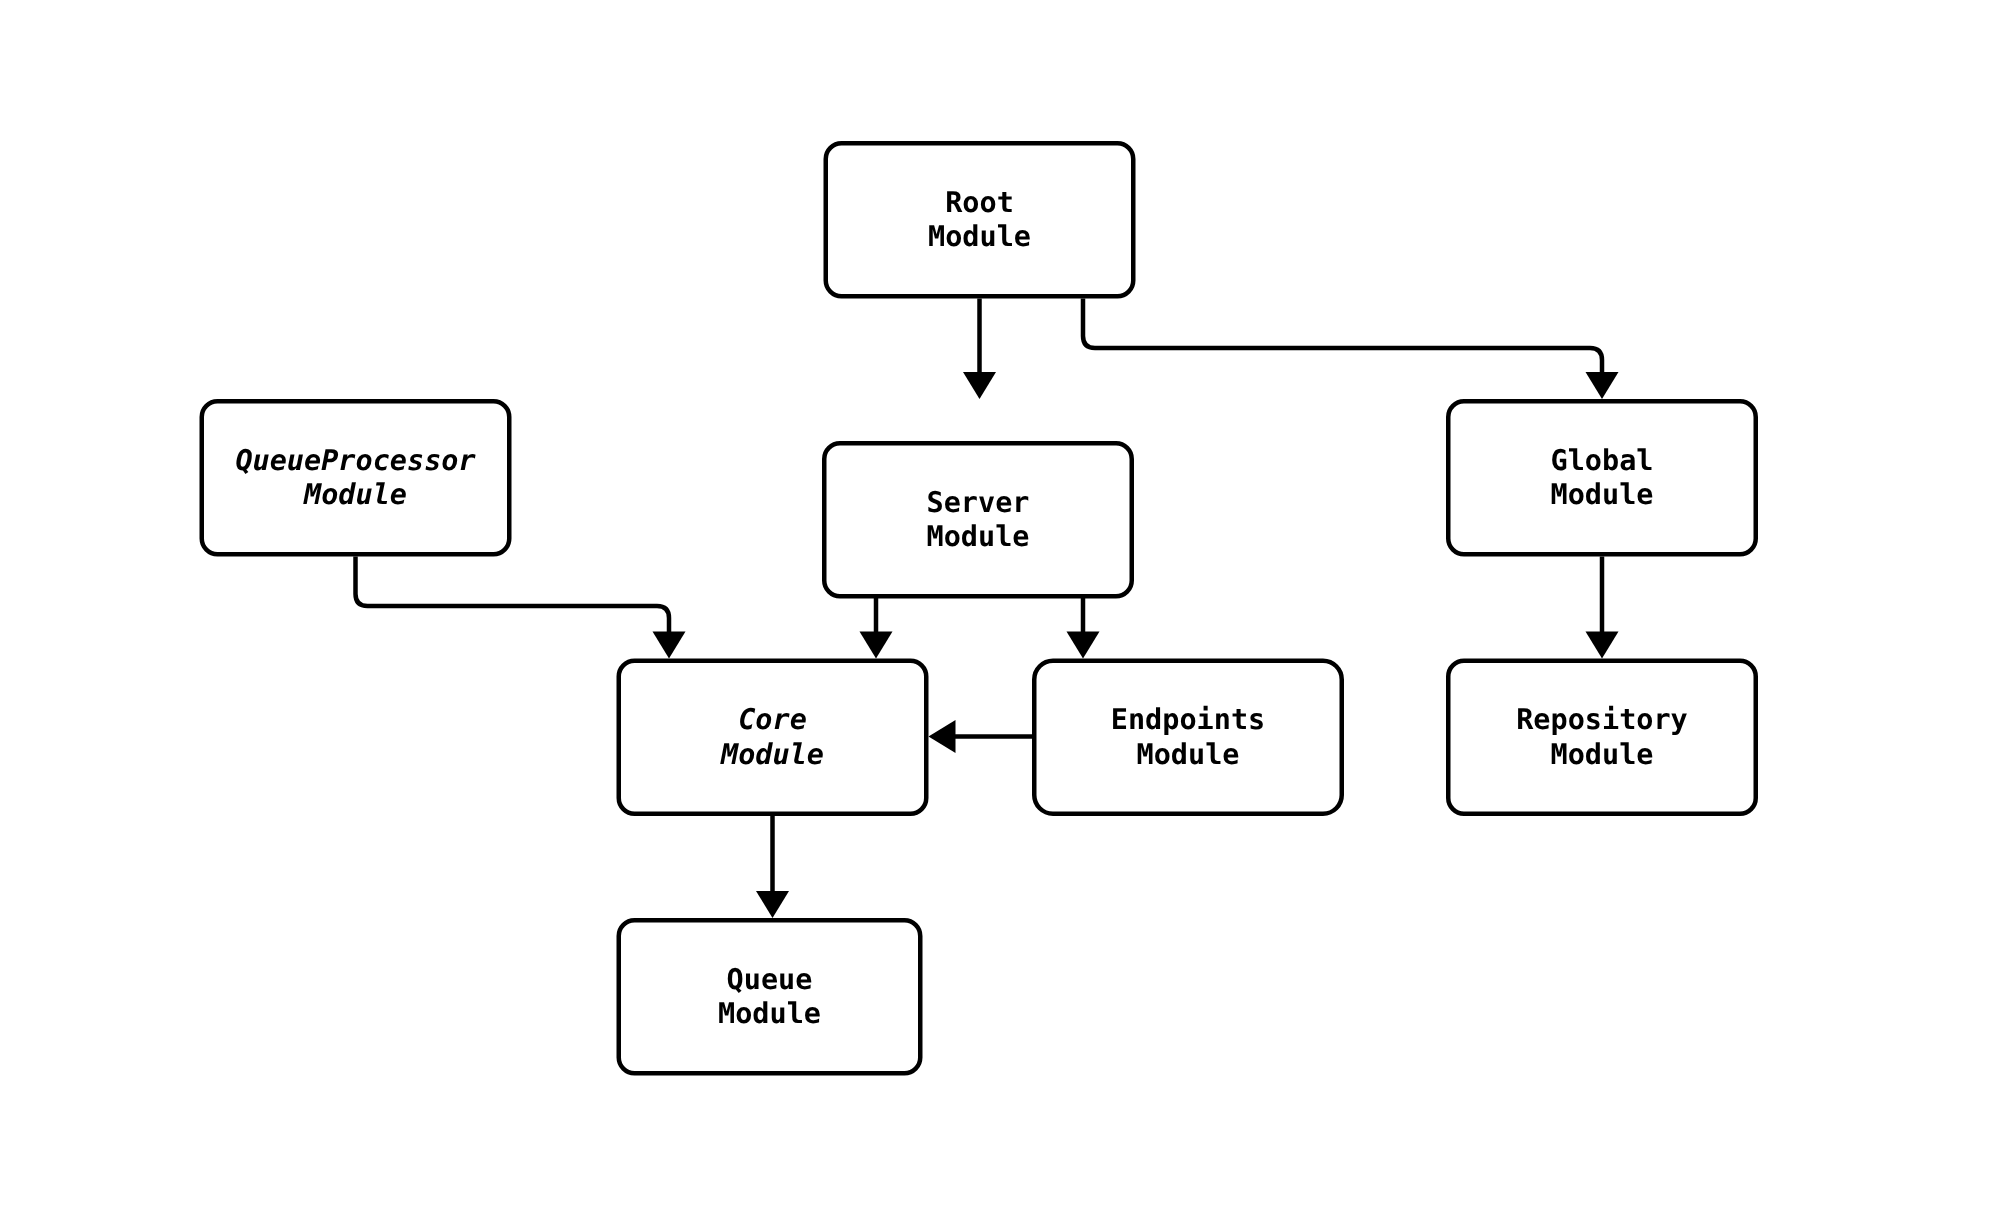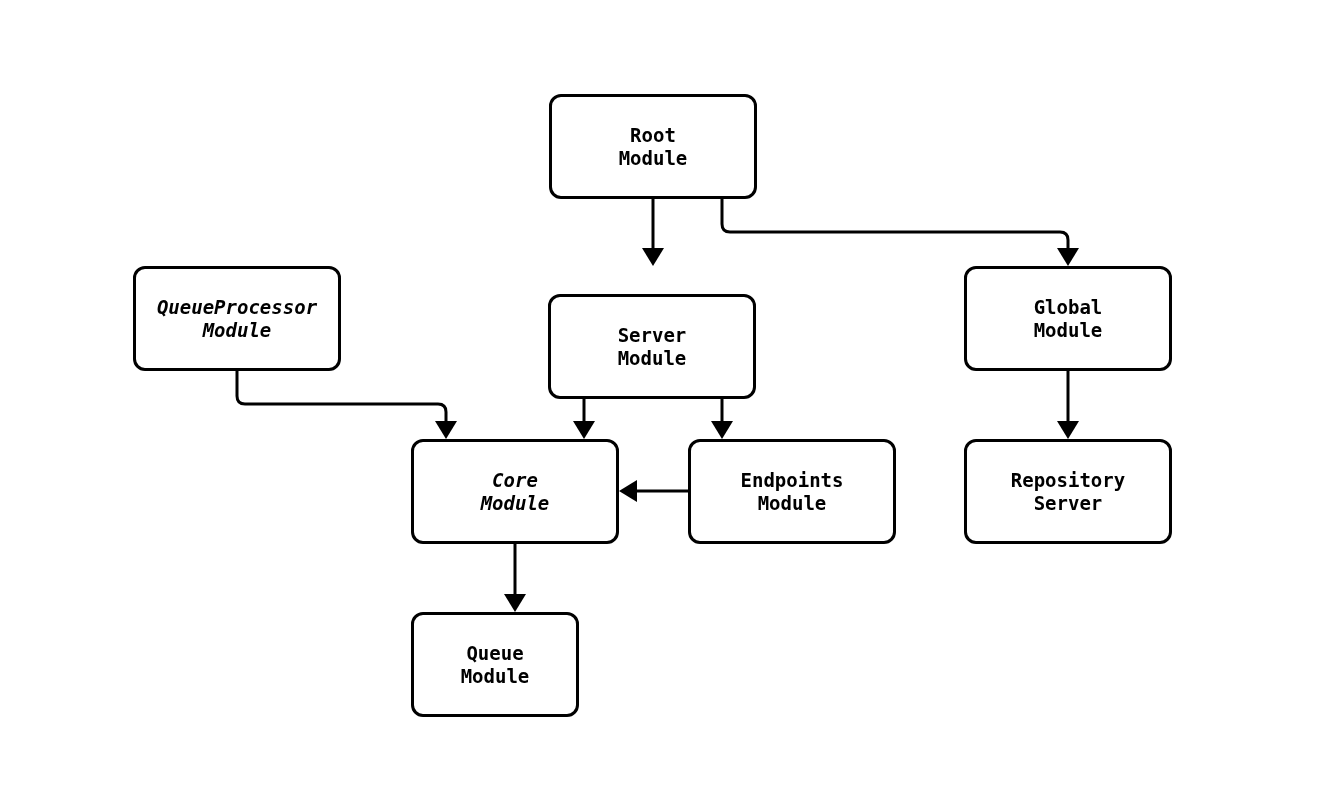--- a/index.html
+++ b/index.html
@@ -110,26 +110,26 @@
 Module</span>
       </div>
       <div class="node" style="left: 964px; top: 266px; width: 208px; height: 105px; text-align: right;">
         <span class="node-label">Global
 Module</span>
       </div>
       <div class="node" style="left: 411px; top: 439px; width: 208px; height: 105px; font-style: italic;">
         <span class="node-label">Core
 Module</span>
       </div>
-      <div class="node" style="left: 688px; top: 439px; width: 208px; height: 105px;">
+      <div class="node" style="left: 688px; top: 439px; width: 208px; height: 105px; border-radius: 14px;">
         <span class="node-label">Endpoints
 Module</span>
       </div>
       <div class="node" style="left: 964px; top: 439px; width: 208px; height: 105px;">
         <span class="node-label">Repository
-Server</span>
+Module</span>
       </div>
-      <div class="node" style="left: 411px; top: 612px; width: 168px; height: 105px;">
+      <div class="node" style="left: 411px; top: 612px; width: 204px; height: 105px;">
         <span class="node-label">Queue
 Module</span>
       </div>
     </div>
 </div>
 
 </body></html>

